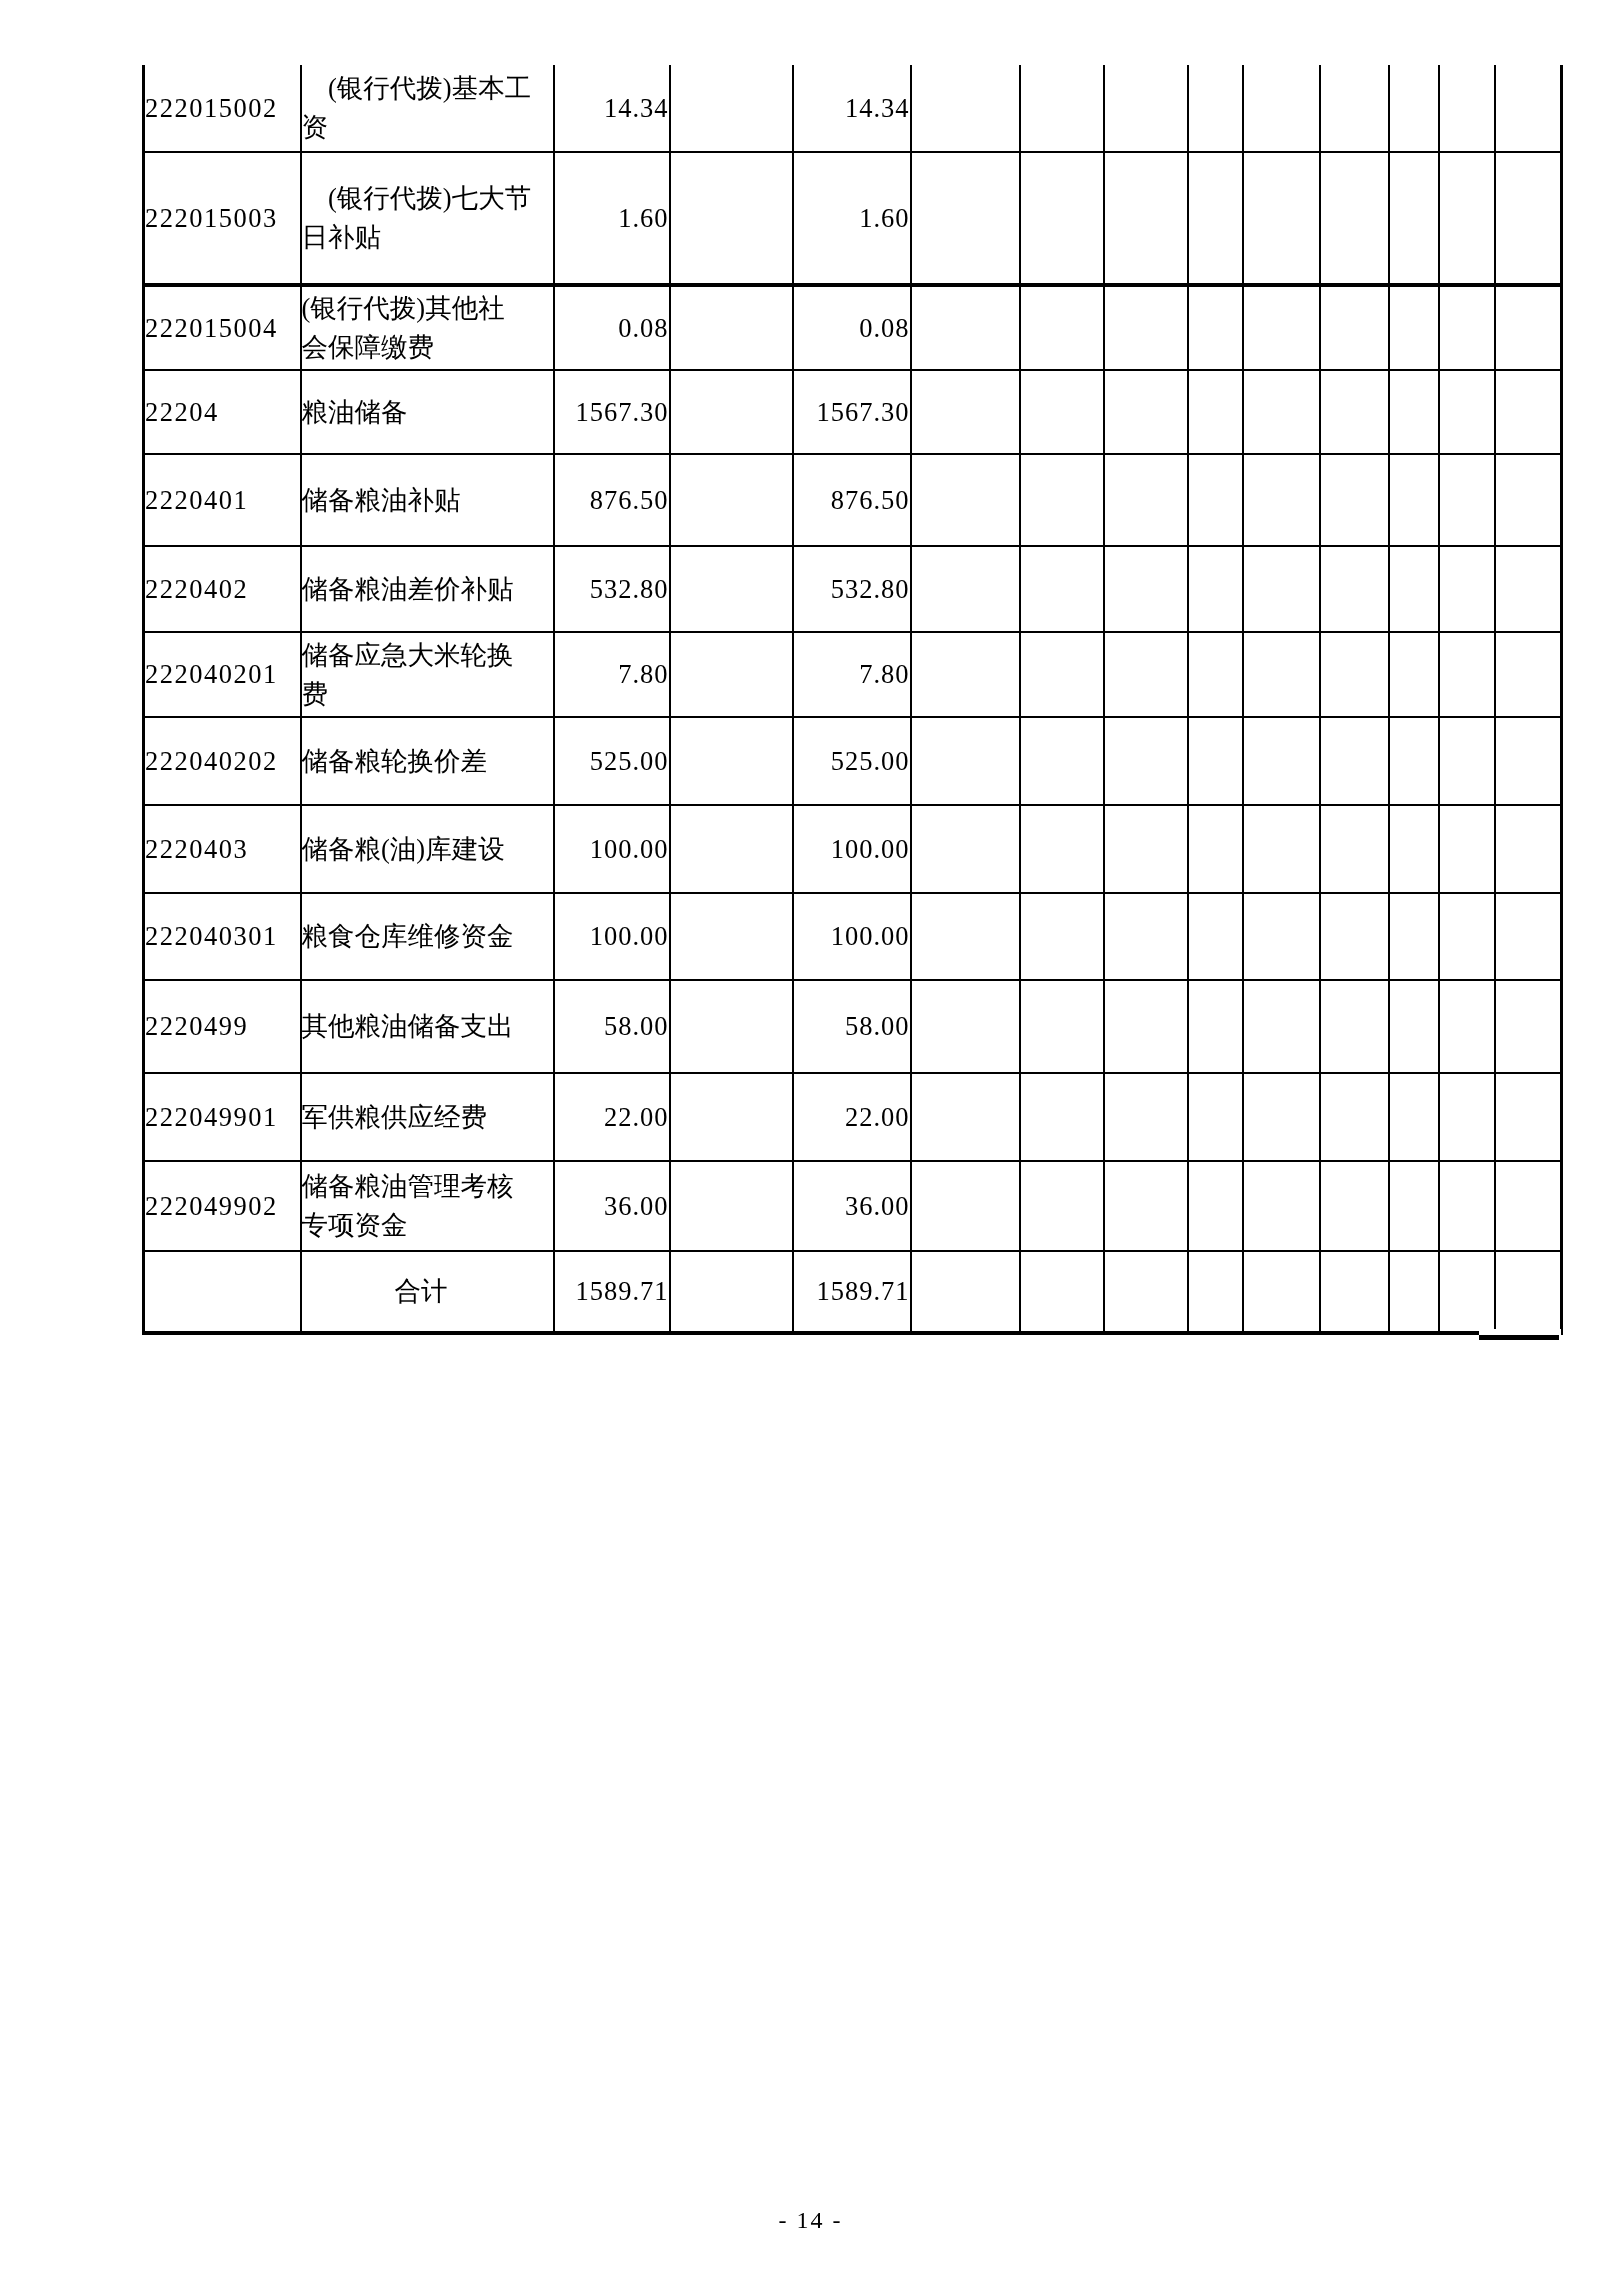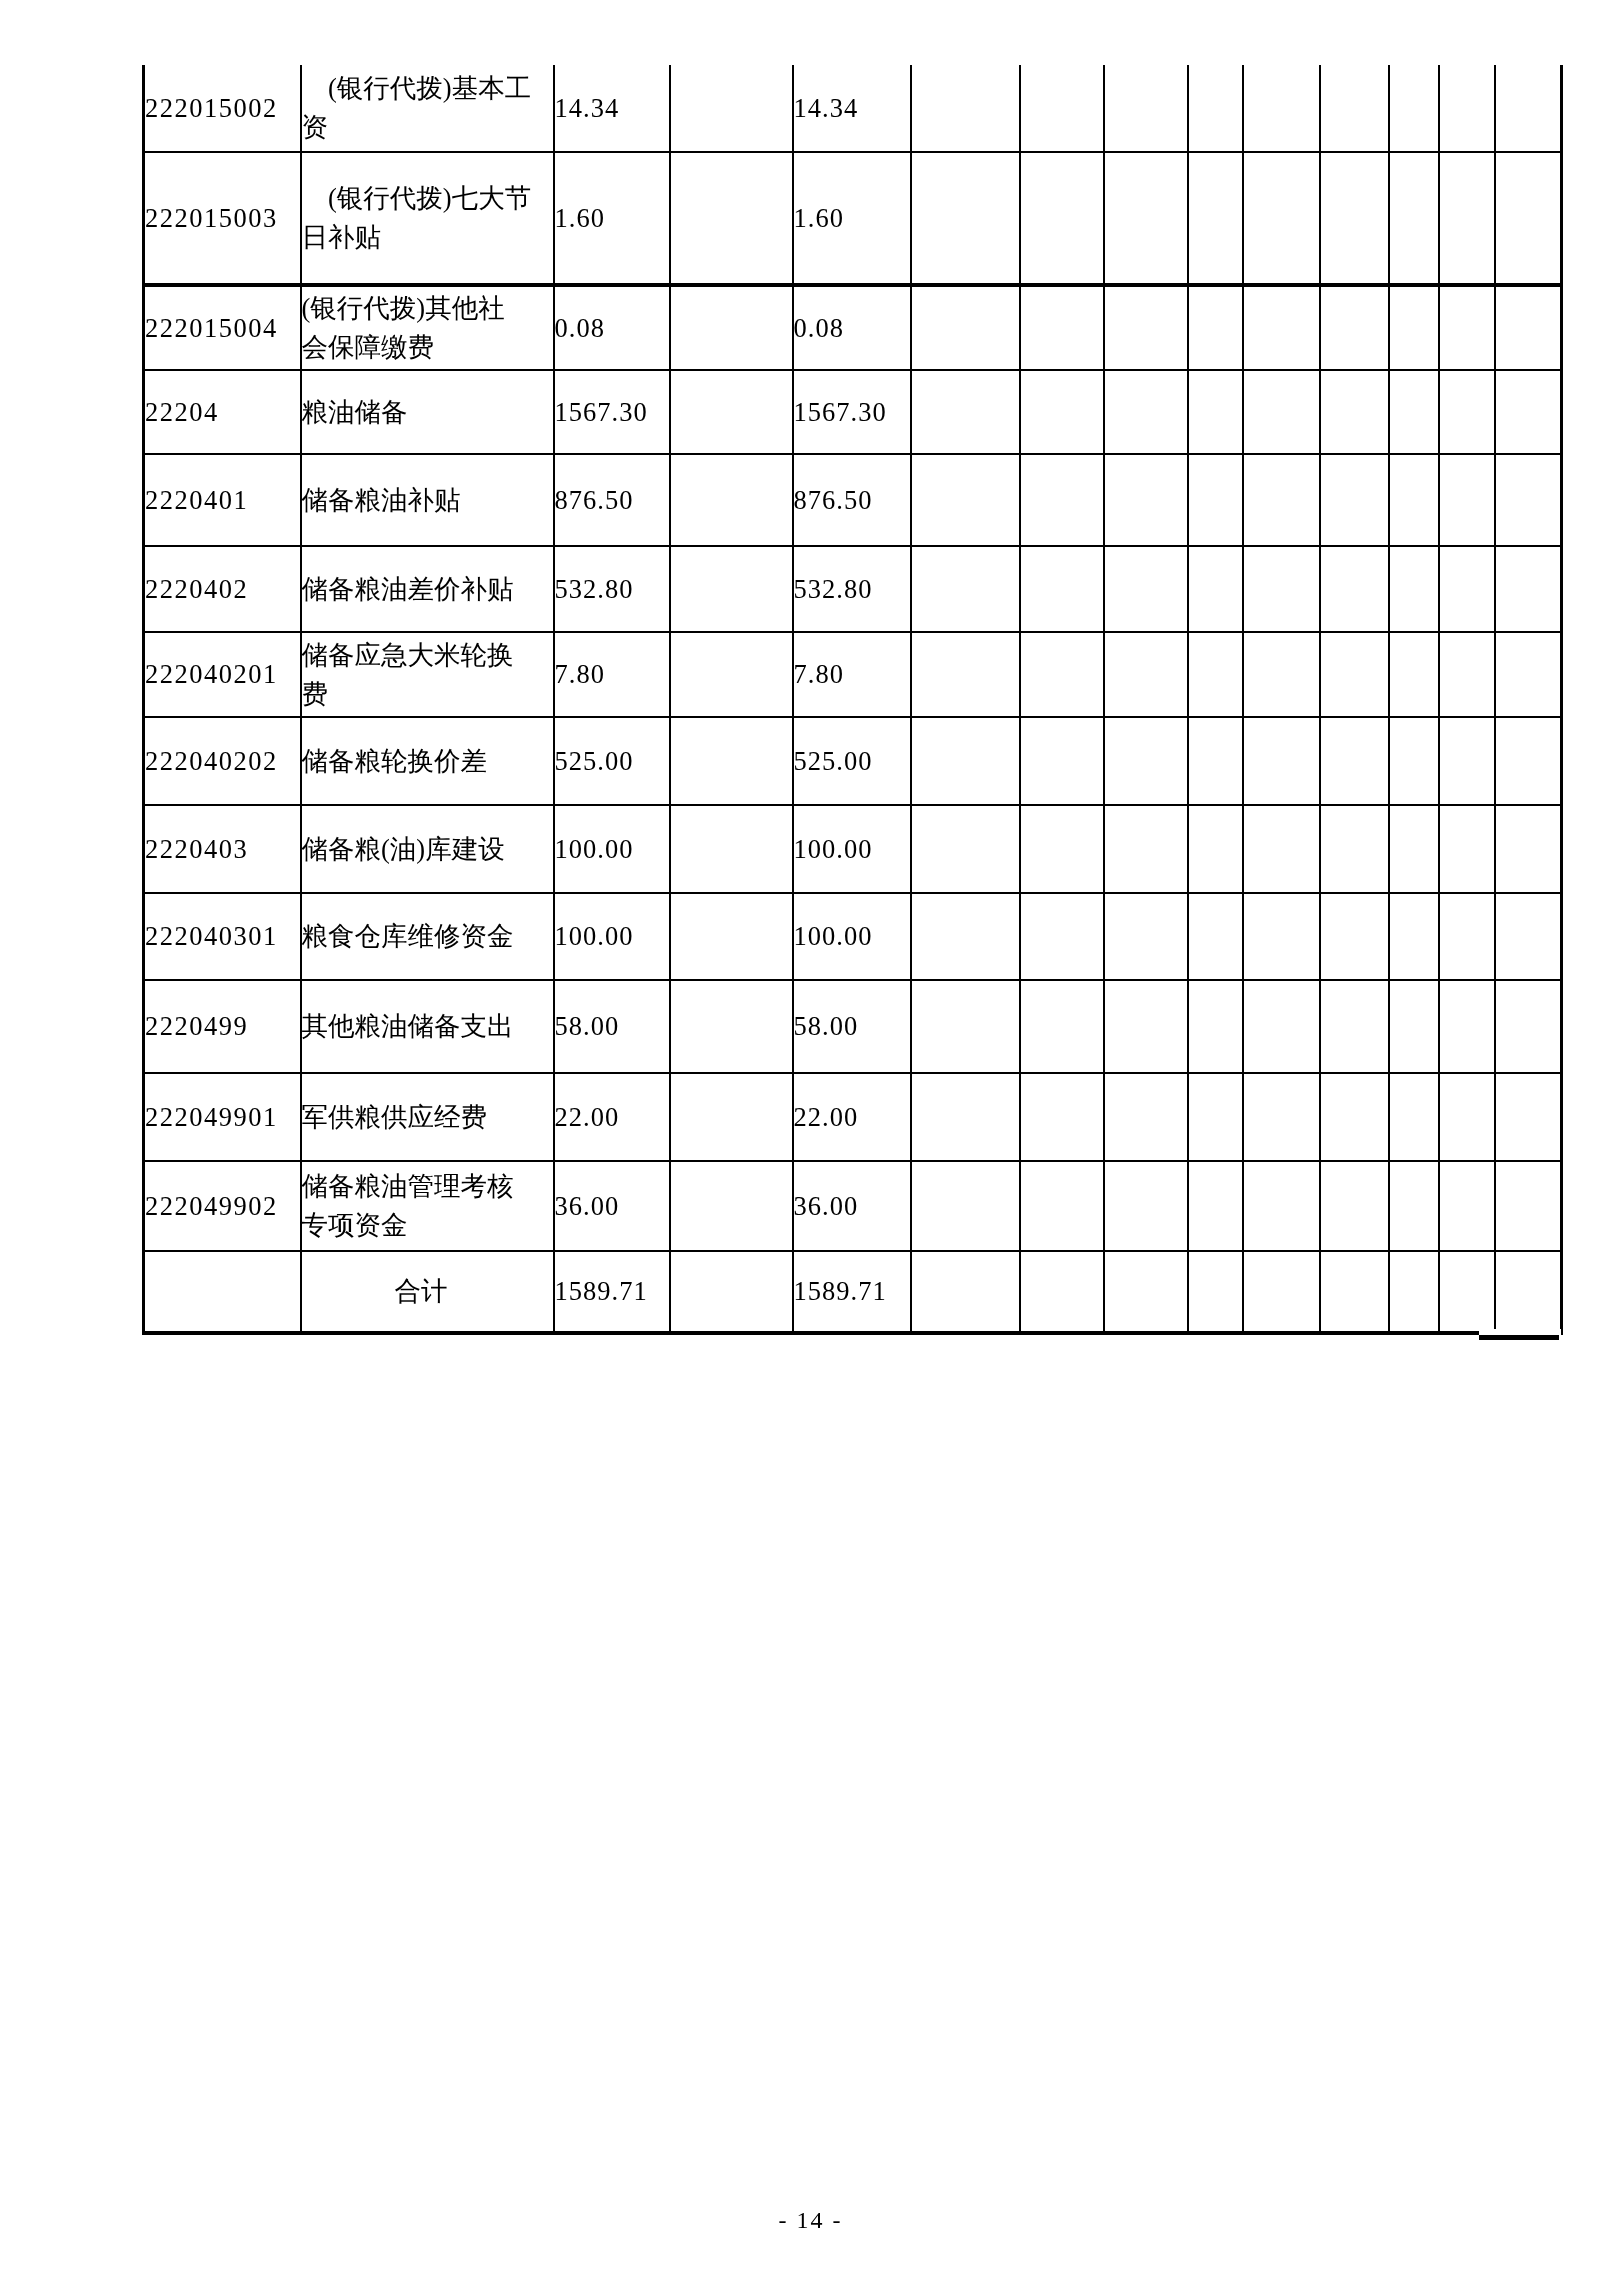--- a/index.html
+++ b/index.html
@@ -52,21 +52,21 @@
     font-size: 25.5px;
     line-height: 39px;
     white-space: pre-line;
   }
   td.name-cell.total-label {
     text-align: center;
     padding-left: 0;
     padding-right: 12px;
   }
   td.value-cell {
-    text-align: left;
+    text-align: right;
     padding-right: 12.7px;
     letter-spacing: 1px;
     margin-left: 13px;
   }
   
   .corner-gap {
     position: absolute;
     right: 2px;
     bottom: -1px;
     width: 82px;

